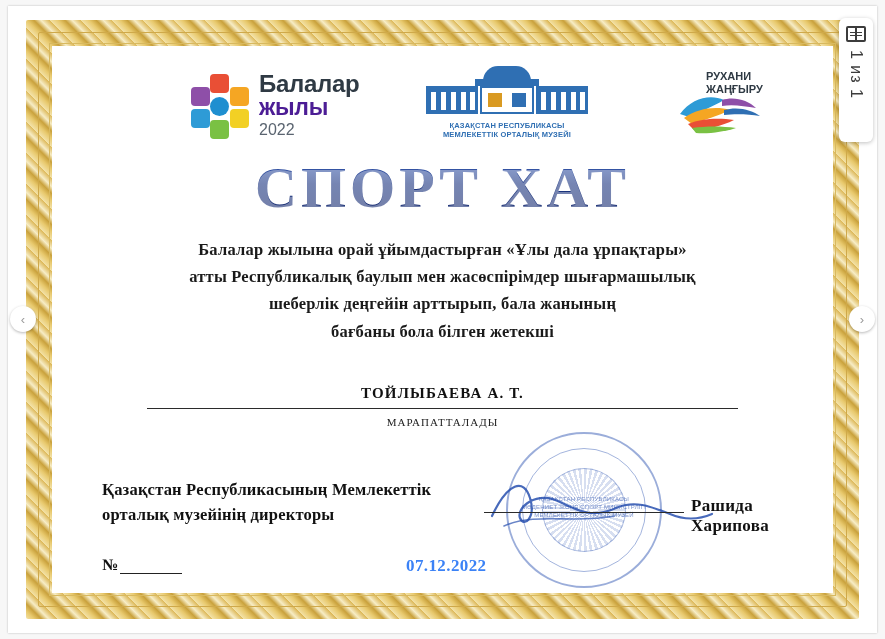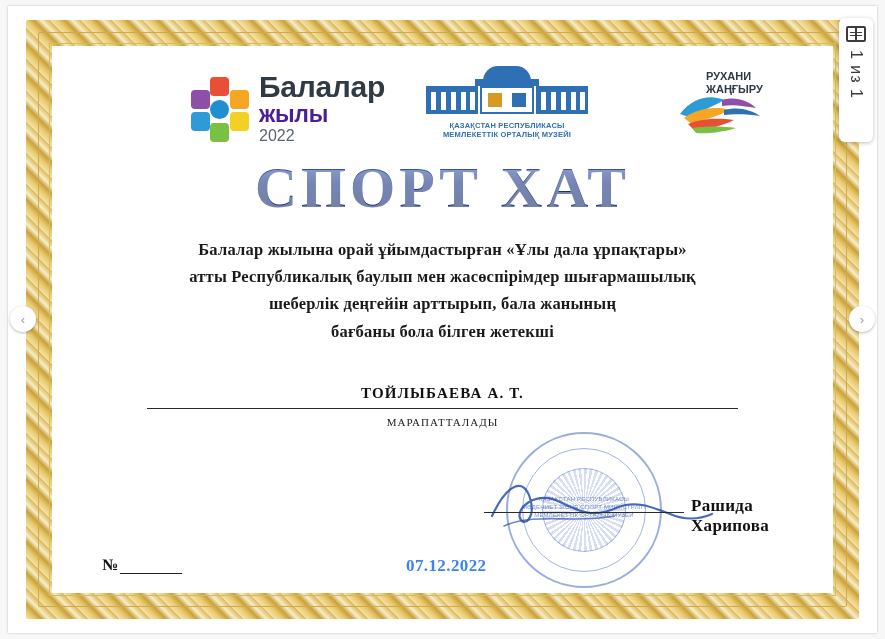--- a/index.html
+++ b/index.html
@@ -107,21 +107,21 @@
   .flower .p5 { left: 2px;  top: 35px; background:#2e9bd6; }
   .flower .p6 { left: 2px;  top: 13px; background:#8e4fa8; }
   .flower .pc { left: 21px; top: 23px; background:#1f8fd0; border-radius:50%; }
 
   .balalar-text {
     line-height: 1.02;
   }
   .balalar-text .l1 {
     font-family: "Liberation Sans", sans-serif;
     font-weight: bold;
-    font-size: 30px;
+    font-size: 24px;
     color: #2f3a44;
     letter-spacing: -0.3px;
   }
   .balalar-text .l2 {
     font-family: "Liberation Sans", sans-serif;
     font-weight: bold;
     font-size: 23px;
     color: #4c1d95;
     letter-spacing: -0.3px;
   }
@@ -556,20 +556,24 @@
         <div>Балалар жылына орай ұйымдастырған «Ұлы дала ұрпақтары»</div>
         <div>атты Республикалық баулып мен жасөспірімдер шығармашылық</div>
         <div>шеберлік деңгейін арттырып, бала жанының</div>
         <div>бағбаны бола білген жетекші</div>
       </div>
 
       <div class="recipient">ТОЙЛЫБАЕВА А. Т.</div>
       <div class="recipient-rule"></div>
       <div class="awarded">МАРАПАТТАЛАДЫ</div>
 
+      <div class="director-title">
+        <div>Қазақстан Республикасының Мемлекеттік</div>
+        <div>орталық музейінің директоры</div>
+      </div>
 
       <div class="stamp">
         <div class="stamp-text">
           <div>ҚАЗАҚСТАН РЕСПУБЛИКАСЫ</div>
           <div>МӘДЕНИЕТ ЖӘНЕ СПОРТ МИНИСТРЛІГІ</div>
           <div>МЕМЛЕКЕТТІК ОРТАЛЫҚ МУЗЕЙ</div>
         </div>
       </div>
 
       <svg class="signature" viewBox="0 0 240 80">

